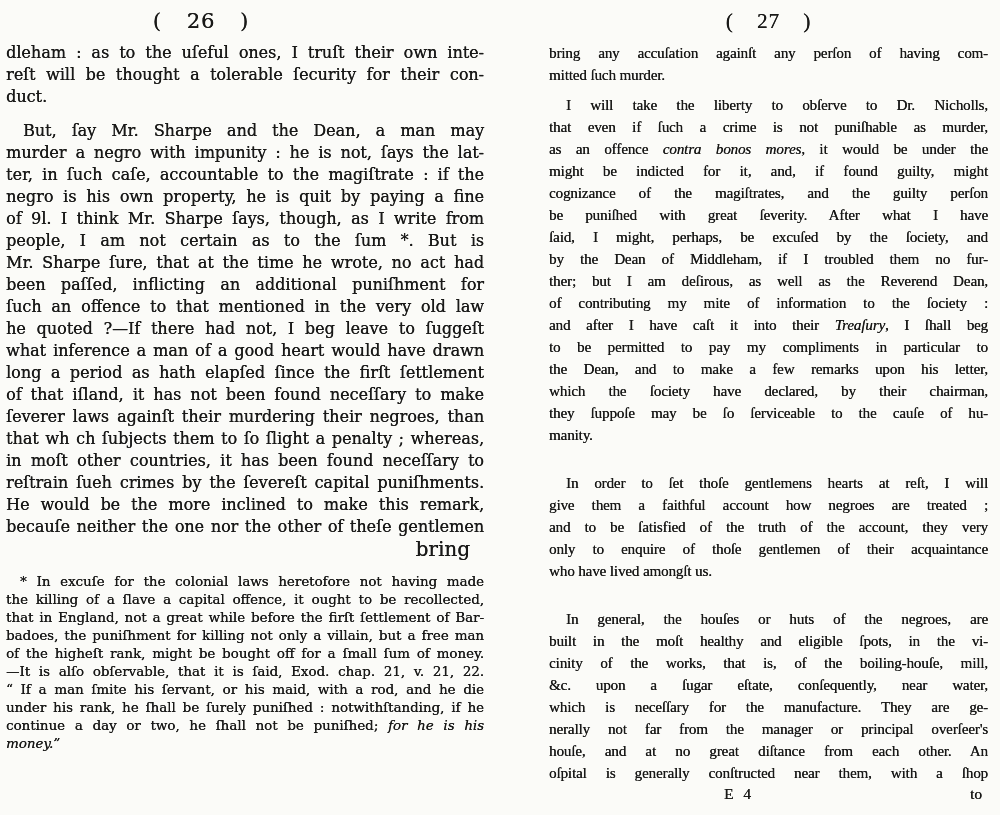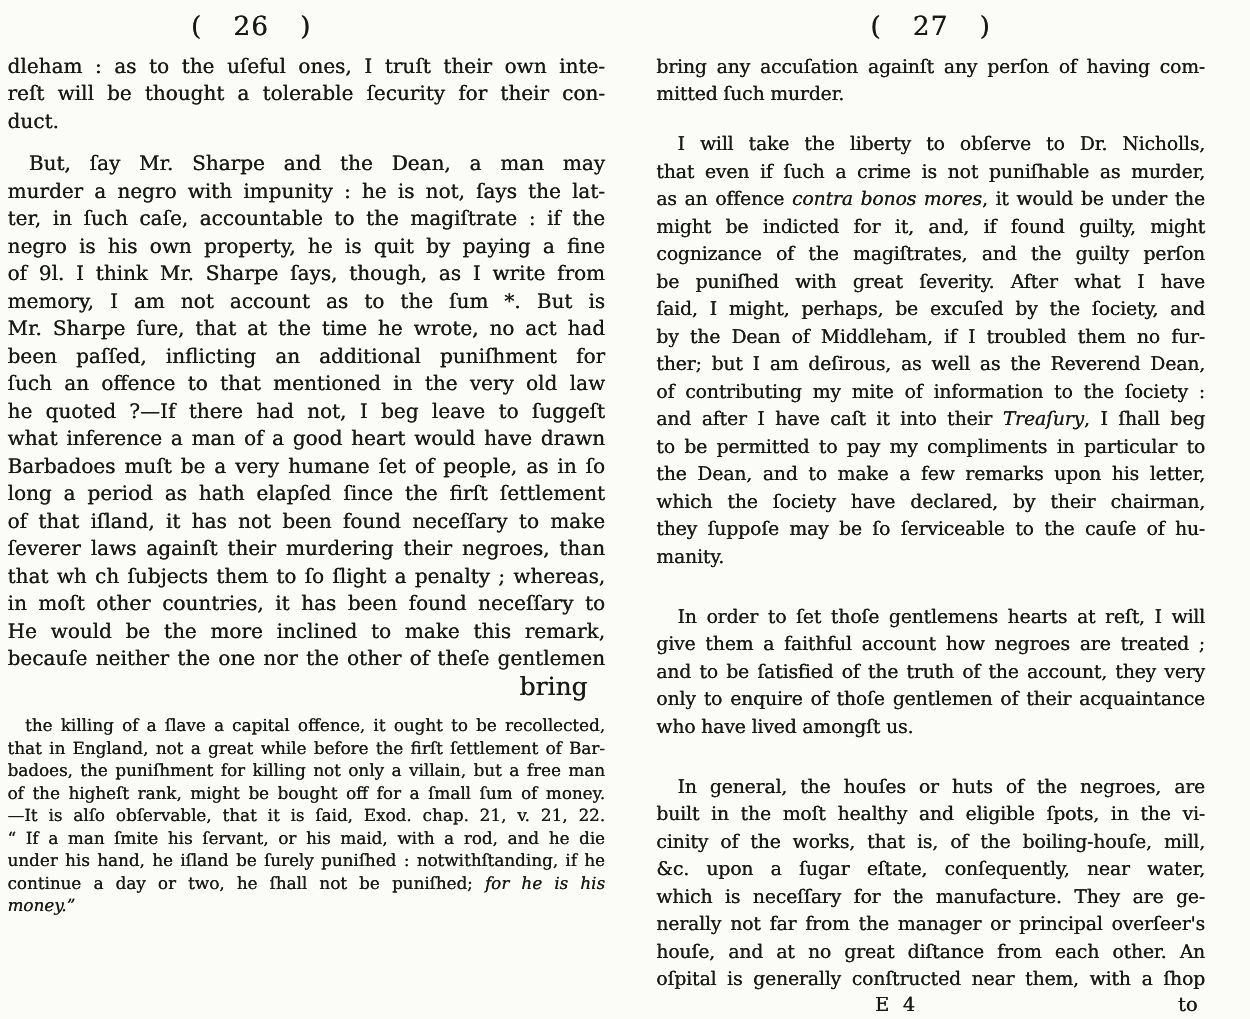--- a/index.html
+++ b/index.html
@@ -4,35 +4,35 @@
 <style>
   html,body { margin:0; padding:0; }
   body {
     width:1000px; height:815px; position:relative;
     background:#fbfbf8; overflow:hidden;
     font-family:"DejaVu Serif","Liberation Serif",serif;
     color:#191918;
   }
   .page { position:absolute; top:0; height:790px; }
   .page-left  { left:6px;   width:478px; }
-  .page-right { left:525px; width:439px; }
+  .page-right { left:549px; width:439px;font-family:Liberation Serif, serif; }
 
   .pheader {
     text-align:center; font-size:21px; word-spacing:17px;
     letter-spacing:1px; margin-top:9px; height:33px;
     text-shadow:0.3px 0 0 currentColor;
   }
   .page-left .pheader { transform:translateX(-44px); }
 
   .body { font-size:16px; line-height:22px; text-shadow:0.25px 0 0 currentColor; }
   .page-right .body { font-size:15px; letter-spacing:-0.1px; }
 
   .para { margin:0; }
   .para + .para { margin-top:12px; }
-  .page-right .para + .para { margin-top:18px; }
+  .page-right .para + .para { margin-top:8px; }
   .page-right .para.gap-lg { margin-top:26px; }
 
   .line { text-align:justify; text-align-last:justify; }
   .line.last { text-align:left; text-align-last:left; }
   .para.indent .line:first-child { text-indent:17px; }
 
   .it { font-style:italic; }
 
   .catchword {
     text-align:right; padding-right:14px; font-size:20px;
@@ -62,46 +62,47 @@
           <div class="line">dleham : as to the uſeful ones, I truſt their own inte-</div>
           <div class="line">reſt will be thought a tolerable ſecurity for their con-</div>
           <div class="line last">duct.</div>
         </div>
         <div class="para indent">
           <div class="line">But, ſay Mr. Sharpe and the Dean, a man may</div>
           <div class="line">murder a negro with impunity : he is not, ſays the lat-</div>
           <div class="line">ter, in ſuch caſe, accountable to the magiſtrate : if the</div>
           <div class="line">negro is his own property, he is quit by paying a fine</div>
           <div class="line">of 9l. I think Mr. Sharpe ſays, though, as I write from</div>
-          <div class="line">memory, I am not account as to the ſum *.  But is</div>
+          <div class="line">people, I am not certain as to the ſum *.  But is</div>
           <div class="line">Mr. Sharpe ſure, that at the time he wrote, no act had</div>
           <div class="line">been paſſed, inflicting an additional puniſhment for</div>
           <div class="line">ſuch an offence to that mentioned in the very old law</div>
           <div class="line">he quoted ?—If there had not, I beg leave to ſuggeſt</div>
           <div class="line">what inference a man of a good heart would have drawn</div>
-          <div class="line">Barbadoes muſt be a very humane ſet of people, as in ſo</div>
           <div class="line">long a period as hath elapſed ſince the firſt ſettlement</div>
           <div class="line">of that iſland, it has not been found neceſſary to make</div>
           <div class="line">ſeverer laws againſt their murdering their negroes, than</div>
           <div class="line">that wh ch ſubjects them to ſo ſlight a penalty ; whereas,</div>
           <div class="line">in moſt other countries, it has been found neceſſary to</div>
+          <div class="line">reſtrain ſueh crimes by the ſevereſt capital puniſhments.</div>
           <div class="line">He would be the more inclined to make this remark,</div>
           <div class="line">becauſe neither the one nor the other of theſe gentlemen</div>
         </div>
       </div>
     <div class="catchword">bring</div>
     <div class="footnote">
         <div class="para indent">
+          <div class="line">* In excuſe for the colonial laws heretofore not having made</div>
           <div class="line">the killing of a ſlave a capital offence, it ought to be recollected,</div>
           <div class="line">that in England, not a great while before the firſt ſettlement of Bar-</div>
           <div class="line">badoes, the puniſhment for killing not only a villain, but a free man</div>
           <div class="line">of the higheſt rank, might be bought off for a ſmall ſum of money.</div>
           <div class="line">—It is alſo obſervable, that it is ſaid, Exod. chap. 21, v. 21, 22.</div>
           <div class="line">“ If a man ſmite his ſervant, or his maid, with a rod, and he die</div>
-          <div class="line">under his hand, he iſland be ſurely puniſhed : notwithſtanding, if he</div>
+          <div class="line">under his rank, he ſhall be ſurely puniſhed : notwithſtanding, if he</div>
           <div class="line"><span>continue a day or two, he ſhall not be puniſhed; </span><span class="it">for he is his</span></div>
           <div class="line last"><span class="it">money.”</span></div>
         </div>
       </div>
   </div>
 
   <div class="page page-right">
     <div class="pheader">( 27 )</div>
     <div class="body">
         <div class="para">

